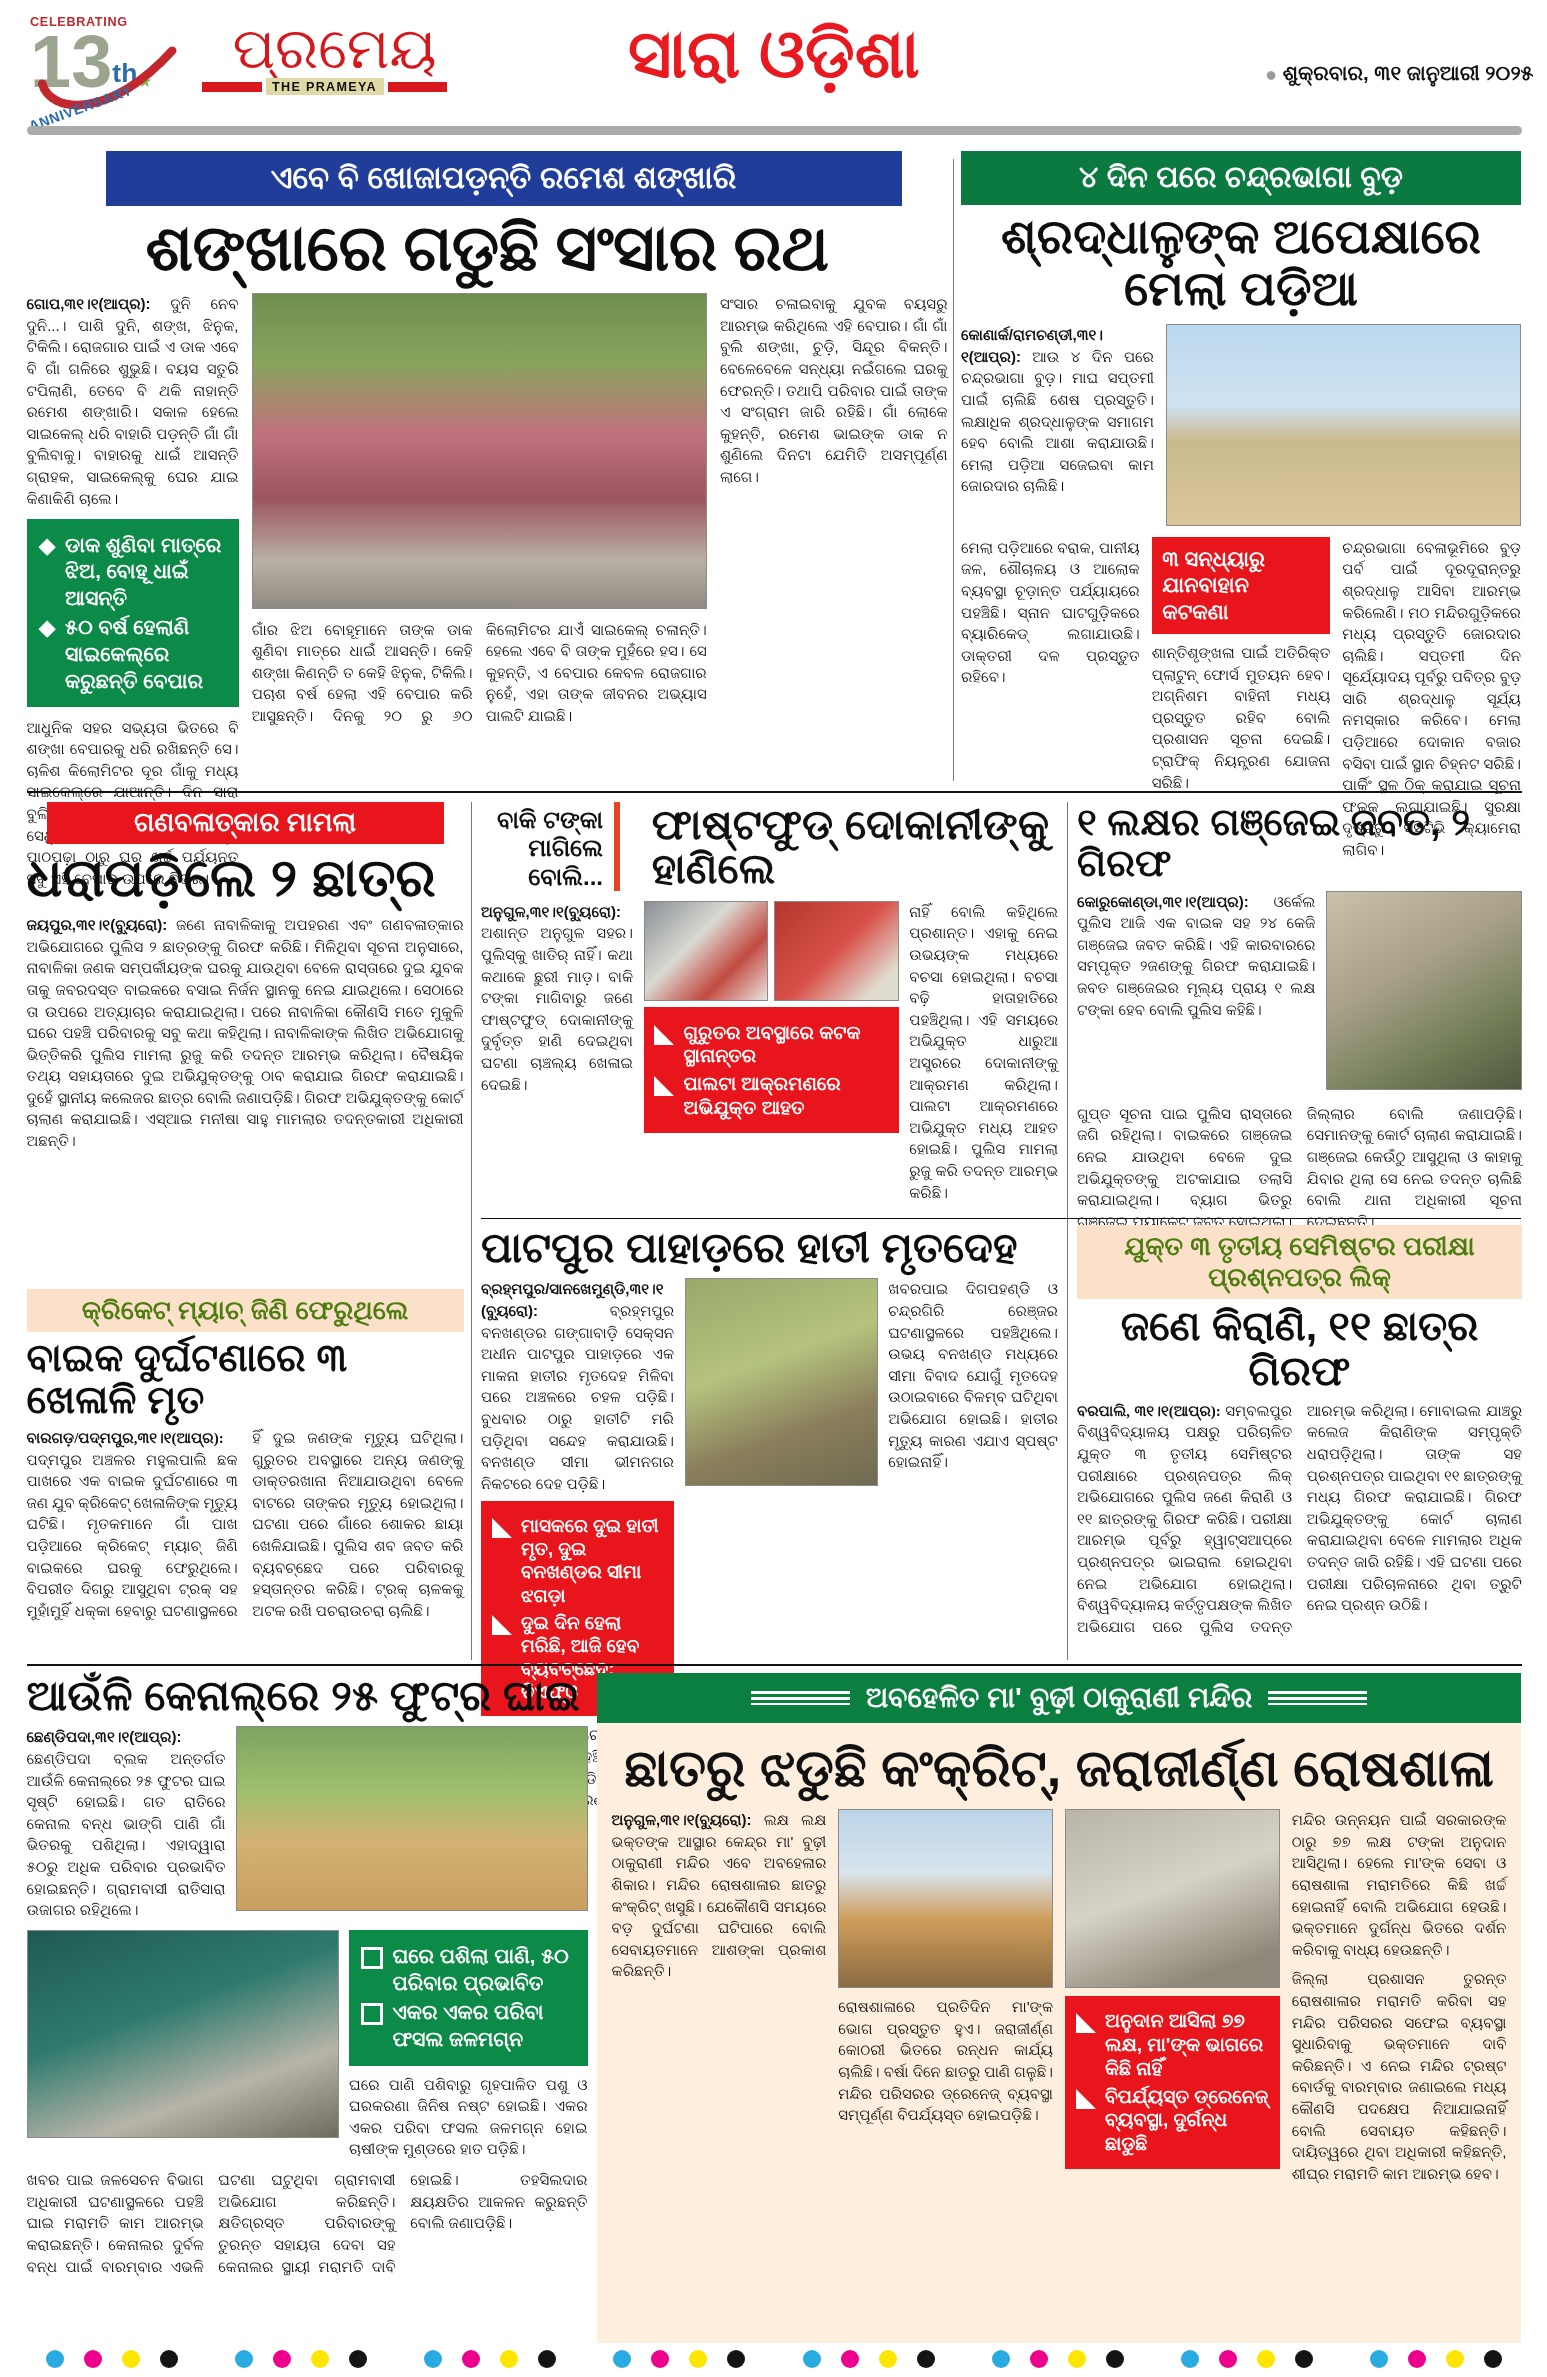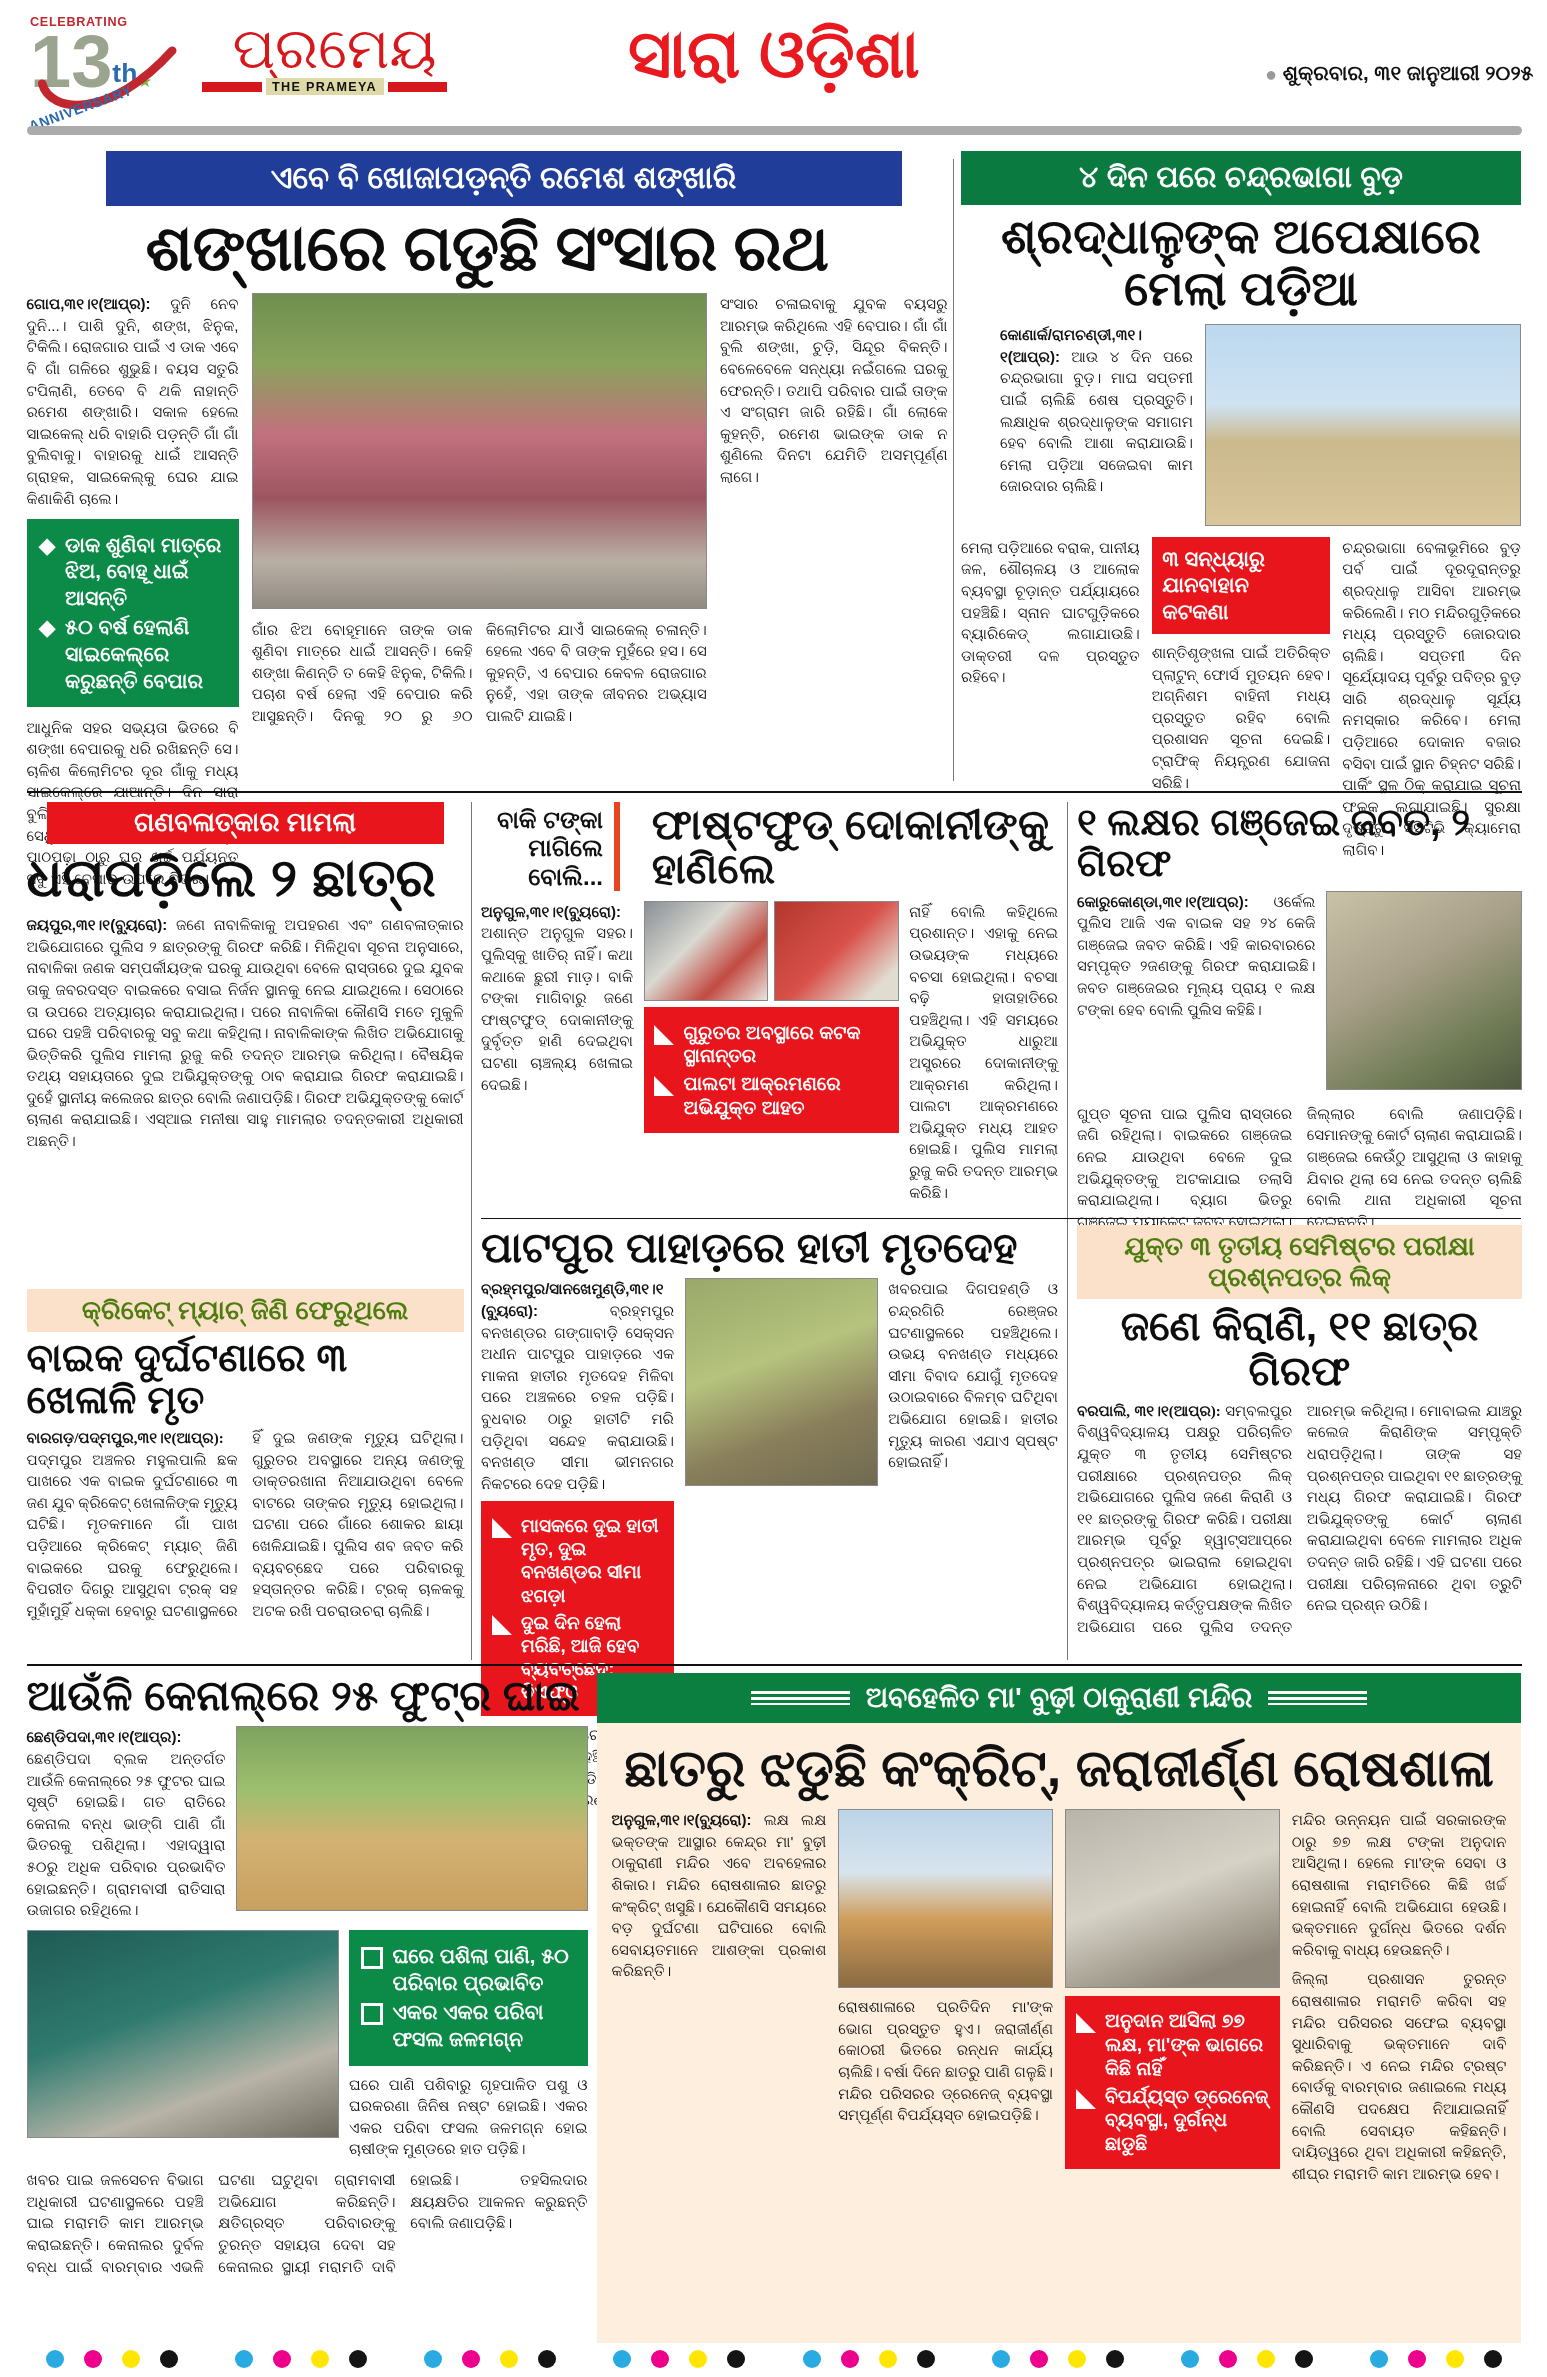--- a/index.html
+++ b/index.html
@@ -45,21 +45,21 @@
   
   .art1{position:absolute;left:26.5px;top:151px;width:921px;height:635px;}
   .art1 .hl{font-size:64px;text-align:center;letter-spacing:-0.7px;margin-bottom:10.6px;}
   .a1grid{display:grid;grid-template-columns:212px 455px 1fr;gap:13.2px;}
   .a1col{display:flex;flex-direction:column;gap:9.3px;}
   .ph-shankha{height:314px;background:linear-gradient(180deg,#6f8f4f 0%,#89a35c 22%,#c2707e 45%,#9c5560 65%,#b9b0a4 85%,#8f8a82 100%);}
   .a1lower{columns:2;column-gap:13.2px;}
   .art2{position:absolute;left:961px;top:151px;width:560px;height:635px;}
   .art2 .hl{font-size:48px;text-align:center;margin-bottom:9.3px;}
   .a2row{display:flex;gap:12px;}
-  .a2txt{width:193px;flex:none;margin-left:39px;}
+  .a2txt{width:193px;flex:none;}
   .ph-mela{flex:1;height:200px;background:linear-gradient(180deg,#bcd8ee 0%,#cfe3f2 40%,#cbb98e 58%,#d9c79b 100%);}
   .a2grid{display:grid;grid-template-columns:repeat(3,1fr);gap:12px;margin-top:10.6px;}
   .a2grid .redbox{margin-bottom:8px;font-size:21px;}
   .art3{position:absolute;left:26.5px;top:802px;width:437px;}
   .art3 .hl{font-size:53px;margin:2.6px 0 8px;}
   .art4{position:absolute;left:26.5px;top:1289px;width:437px;}
   .art4 .hl{font-size:39px;margin:1.3px 0 6.6px;}
   .cols2{columns:2;column-gap:14.6px;font-family:Liberation Serif, serif;}
   .cols3{columns:3;column-gap:14.6px;}
   .art5{position:absolute;left:481px;top:802px;width:577px;height:408px;}

